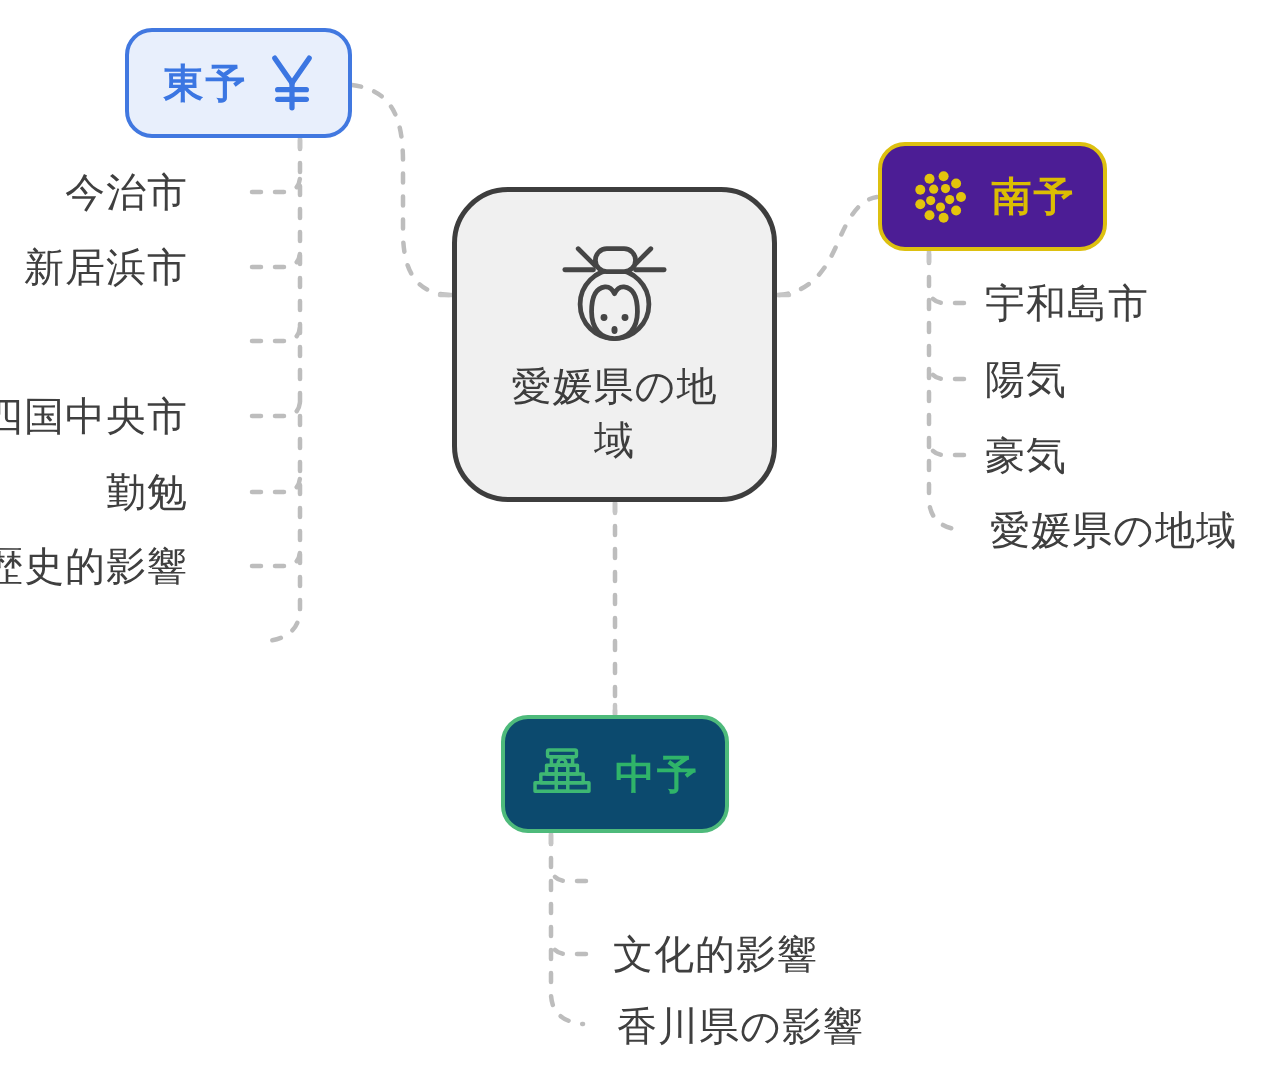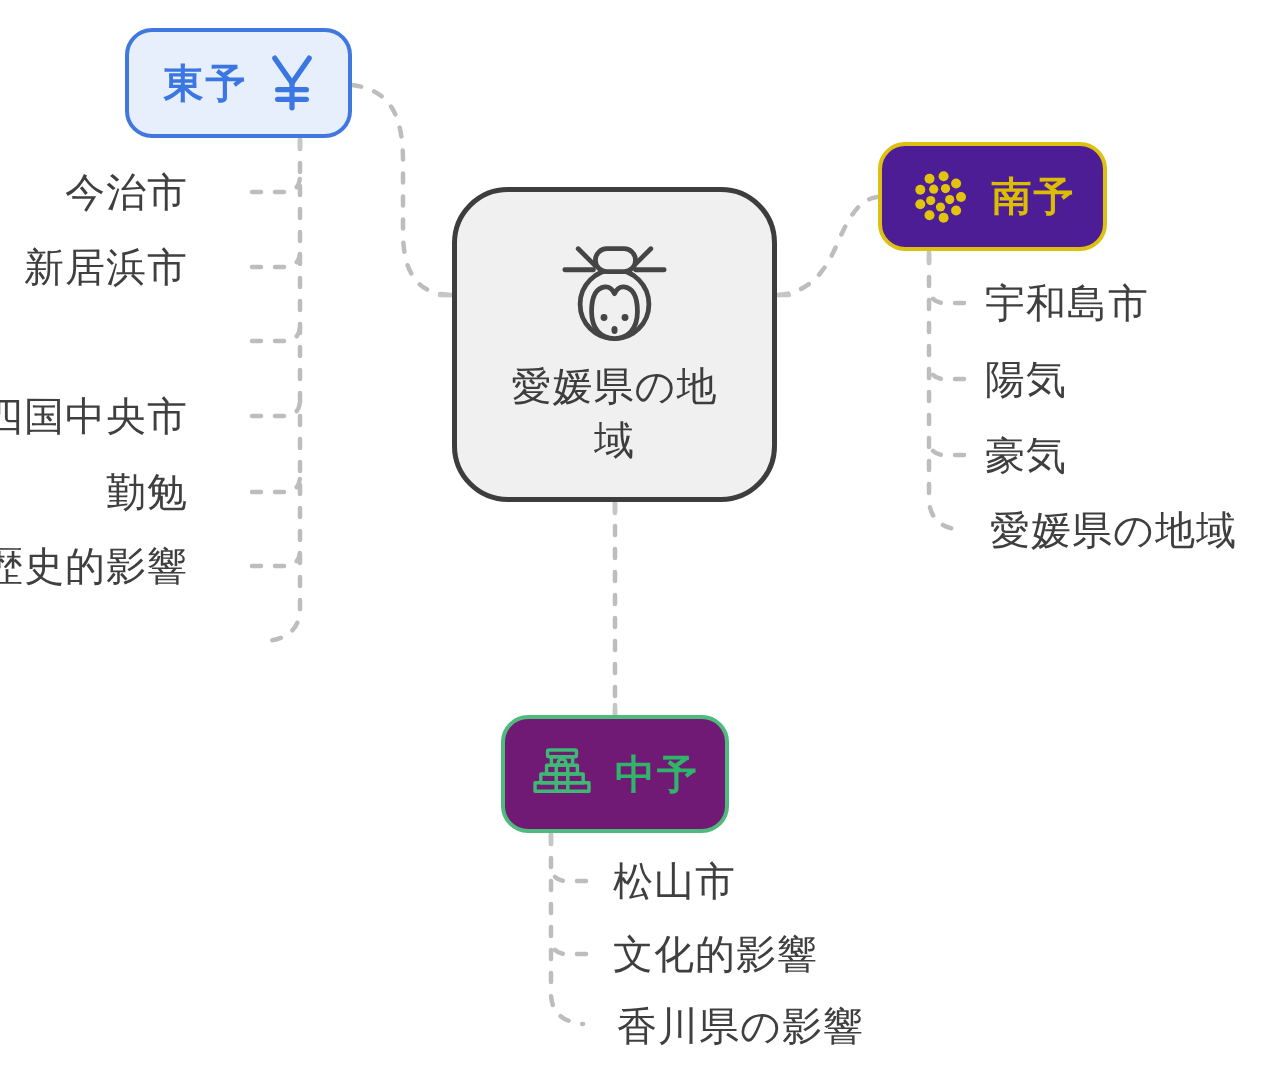--- a/index.html
+++ b/index.html
@@ -49,21 +49,21 @@
   .box-toyo {
     left: 125px; top: 28px; width: 227px; height: 110px;
     background: #e8effc; border: 4px solid #4178e0; color: #3b76e2;
   }
   .box-nanyo {
     left: 878px; top: 142px; width: 229px; height: 109px;
     background: #4c1d95; border: 4px solid #ddc010; color: #dcbd02;
   }
   .box-chuyo {
     left: 501px; top: 715px; width: 228px; height: 118px;
-    background: #701a75; border: 4px solid #4eba7b; color: #2fb469;
+    background: #0c4a6e; border: 4px solid #4eba7b; color: #2fb469;
   }
 
   .root-node {
     position: absolute;
     left: 452px; top: 187px; width: 325px; height: 315px;
     background: #f0f0f0;
     border: 5px solid #3d3d3d;
     border-radius: 56px;
     display: flex;
     flex-direction: column;
@@ -200,17 +200,16 @@
   <div class="leaf left-col" style="top:243px">新居浜市</div>
   <div class="leaf left-col" style="top:392px">四国中央市</div>
   <div class="leaf left-col" style="top:468px">勤勉</div>
   <div class="leaf left-col" style="top:542px">歴史的影響</div>
 
   <div class="leaf" style="left:985px; top:279px">宇和島市</div>
   <div class="leaf" style="left:985px; top:355px">陽気</div>
   <div class="leaf" style="left:985px; top:431px">豪気</div>
   <div class="leaf" style="left:990px; top:506px">愛媛県の地域</div>
 
-  <div class="leaf" style="left:613px; top:857px">松山市</div>
   <div class="leaf" style="left:613px; top:930px">文化的影響</div>
   <div class="leaf" style="left:617px; top:1002px">香川県の影響</div>
 
 </div>
 
 </body></html>

